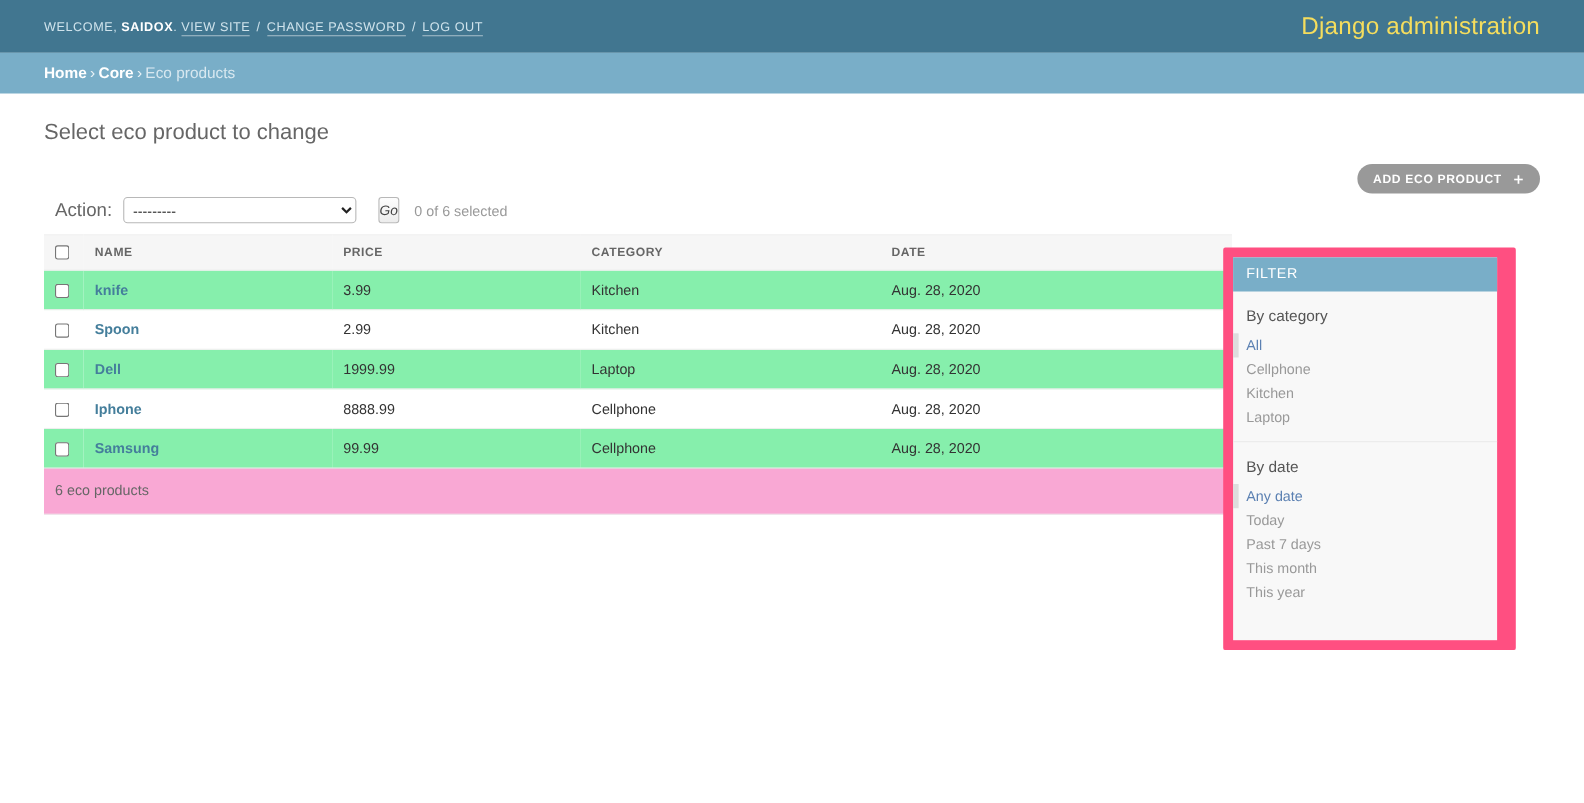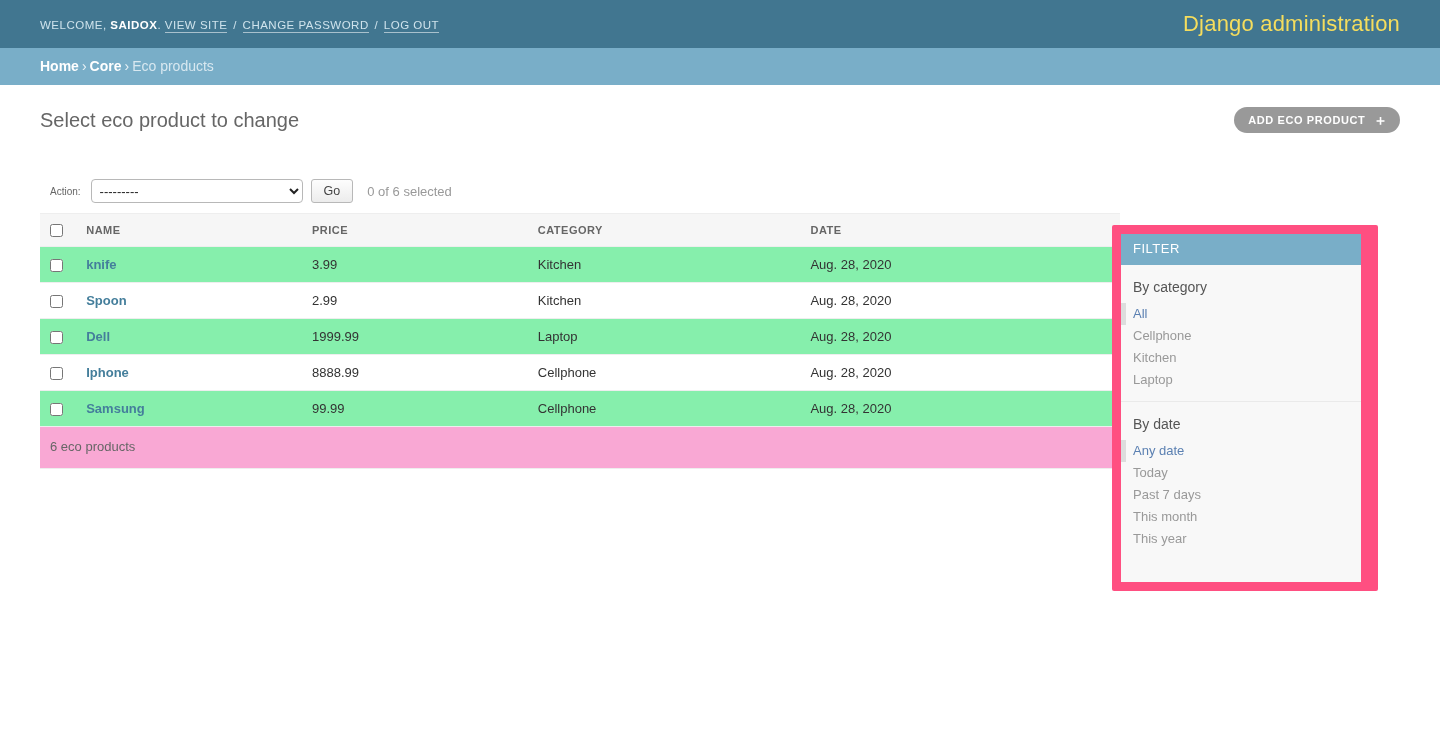--- a/index.html
+++ b/index.html
@@ -114,20 +114,21 @@
     background: #999999;
     color: #ffffff;
     font-size: 11px;
     font-weight: bold;
     letter-spacing: 0.6px;
     text-transform: uppercase;
     text-decoration: none;
     padding: 6px 12px 6px 14px;
     border-radius: 15px;
     line-height: 13px;
+    margin-top: 42px;
   }
   ul.object-tools a.addlink .plus {
     display: inline-block;
     margin-left: 8px;
     font-size: 14px;
     font-weight: bold;
     position: relative;
     top: 1px;
   }
 
@@ -143,45 +144,46 @@
   .actions {
     display: flex;
     align-items: center;
     padding: 8px 10px 10px 10px;
     background: transparent;
     font-size: 13px;
     color: #666666;
   }
   .actions label {
     color: #666666;
-    font-size: 10px;
+    font-size: 17px;
     margin-right: 10px;
   }
   .actions select {
     font-family: "Liberation Sans", sans-serif;
     font-size: 13px;
     height: 24px;
     width: 212px;
     padding: 2px 4px;
     border: 1px solid #b8b8b8;
     border-radius: 4px;
     background: #ffffff;
     color: #222222;
   }
   .actions button.go {
-    margin-left: 8px;
+    margin-left: 20px;
     font-family: "Liberation Sans", sans-serif;
     font-size: 12.5px;
     color: #444444;
     background: linear-gradient(#fdfdfd, #ececec);
     border: 1px solid #b8b8b8;
     border-radius: 3px;
-    padding: 3px 12px;
+    padding: 3px 0;
     height: 24px;
     cursor: pointer;
+    font-style: italic;
   }
   .actions .action-counter {
     margin-left: 14px;
     color: #999999;
     font-size: 13px;
   }
 
   table.results {
     width: 1080px;
     border-collapse: collapse;

